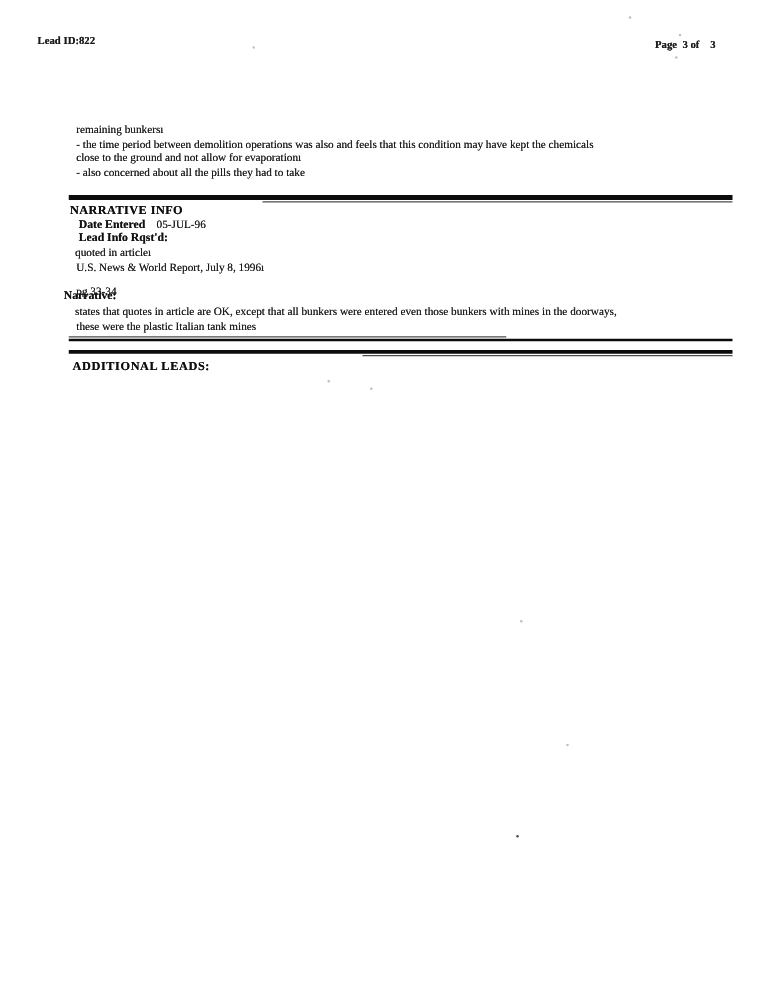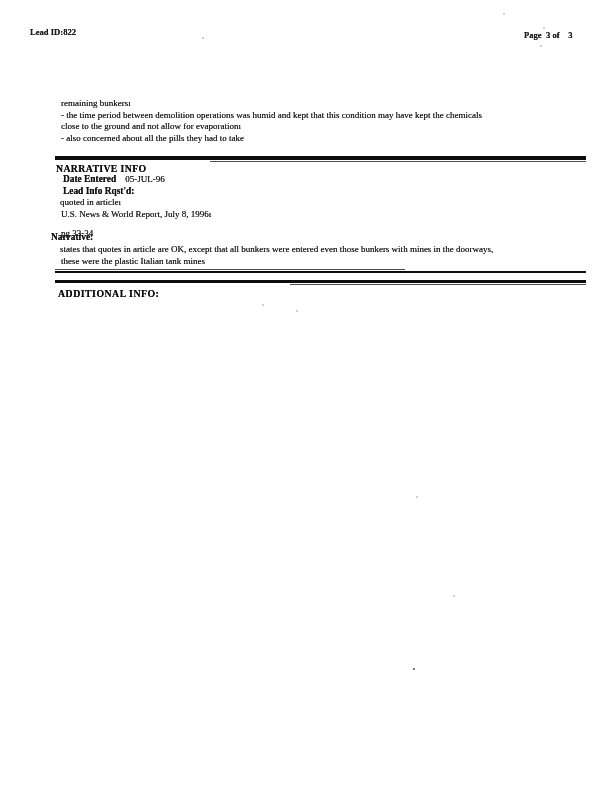--- a/index.html
+++ b/index.html
@@ -70,21 +70,21 @@
 </head>
 <body>
 
 <div class="page">
 
   <div class="abs hdr" style="left:30px; top:27px;">Lead ID:822</div>
   <div class="abs hdr" style="left:524px; top:30px;">Page  3 of    3</div>
 
   <div class="abs bullets">
     <div class="bodytext">remaining bunkersı</div>
-    <div class="bodytext">- the time period between demolition operations was humid and kept that this condition may have kept the chemicals</div>
+    <div class="bodytext">- the time period between demolition operations was also and feels that this condition may have kept the chemicals</div>
     <div class="bodytext">close to the ground and not allow for evaporationı</div>
     <div class="bodytext">- also concerned about all the pills they had to take</div>
   </div>
 
   <div class="abs rule" style="left:55px; top:156px; width:531px; height:4px;"></div>
   <div class="abs thinline" style="left:210px; top:161px; width:376px;"></div>
 
   <div class="abs section-title" style="left:56px; top:162.5px;">NARRATIVE INFO</div>
 
   <div class="row" style="left:63px; top:173.5px;">
@@ -101,21 +101,21 @@
   <div class="abs lbl" style="left:51px; top:232px;">Narrative:</div>
 
   <div class="abs bodytext" style="left:60px; top:244px;">states that quotes in article are OK, except that all bunkers were entered even those bunkers with mines in the doorways,</div>
   <div class="abs bodytext" style="left:61px; top:255.5px;">these were the plastic Italian tank mines</div>
 
   <div class="abs rule" style="left:55px; top:270.5px; width:531px; height:2.5px;"></div>
   <div class="abs thinline" style="left:55px; top:269px; width:350px;"></div>
   <div class="abs rule" style="left:55px; top:279.5px; width:531px; height:3px;"></div>
   <div class="abs thinline" style="left:290px; top:284px; width:296px;"></div>
 
-  <div class="abs section-title" style="left:58px; top:288px; letter-spacing:0.5px;">ADDITIONAL INFO:</div>
+  <div class="abs section-title" style="left:58px; top:288px; letter-spacing:0.5px;">ADDITIONAL LEADS:</div>
 
   <div class="speck" style="left:503px; top:13px;"></div>
   <div class="speck" style="left:202px; top:37px;"></div>
   <div class="speck" style="left:543px; top:27px;"></div>
   <div class="speck" style="left:540px; top:45px;"></div>
   <div class="speck" style="left:296px; top:310px;"></div>
   <div class="speck" style="left:262px; top:304px;"></div>
   <div class="speck" style="left:416px; top:496px;"></div>
   <div class="speck" style="left:453px; top:595px;"></div>
   <div class="speck" style="left:413px; top:668px; opacity:0.9; background:#3a3a3a;"></div>

